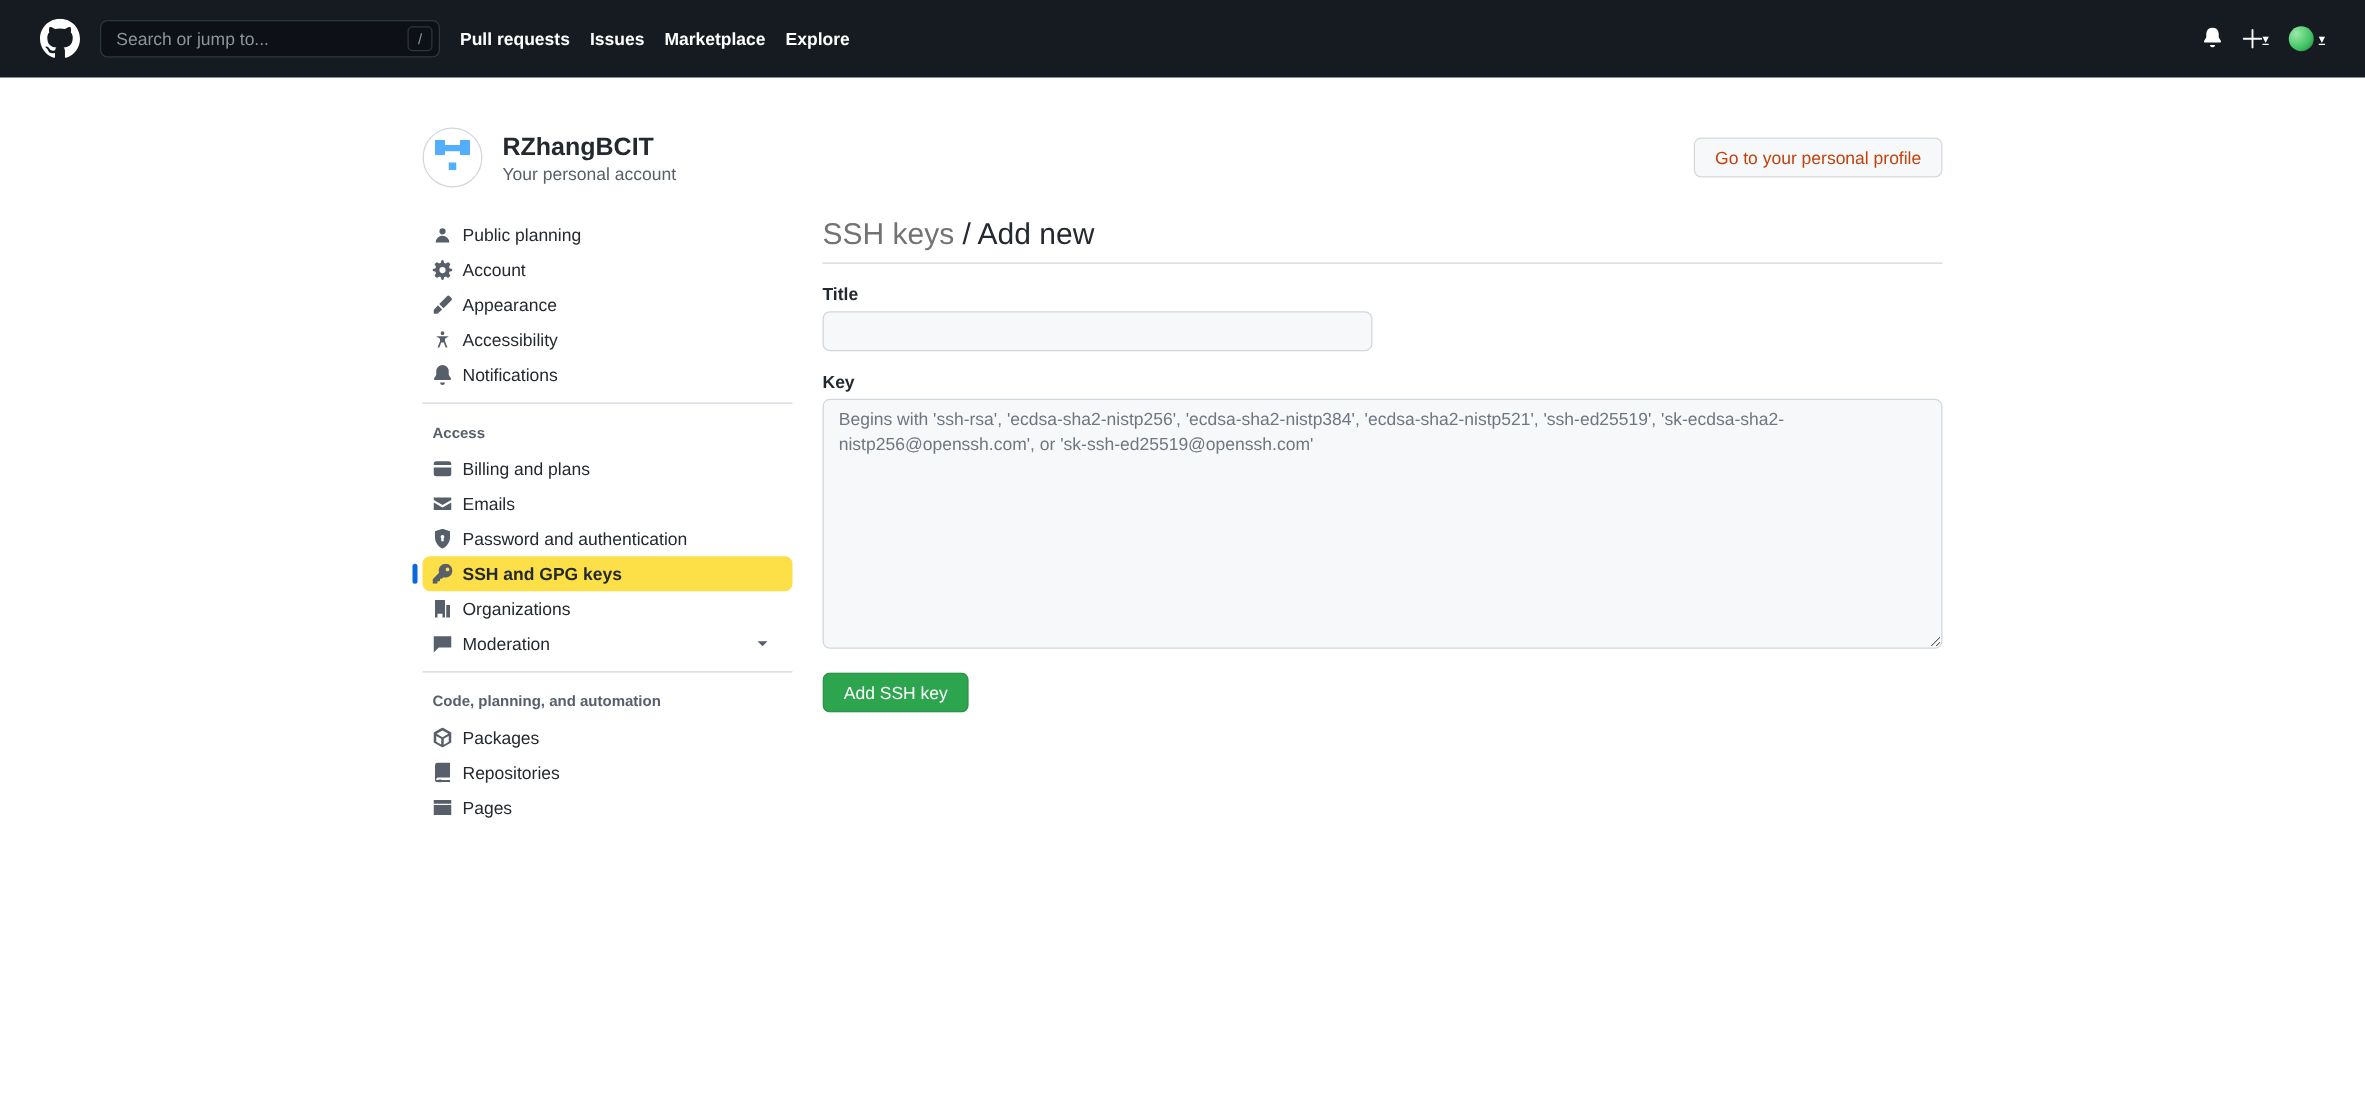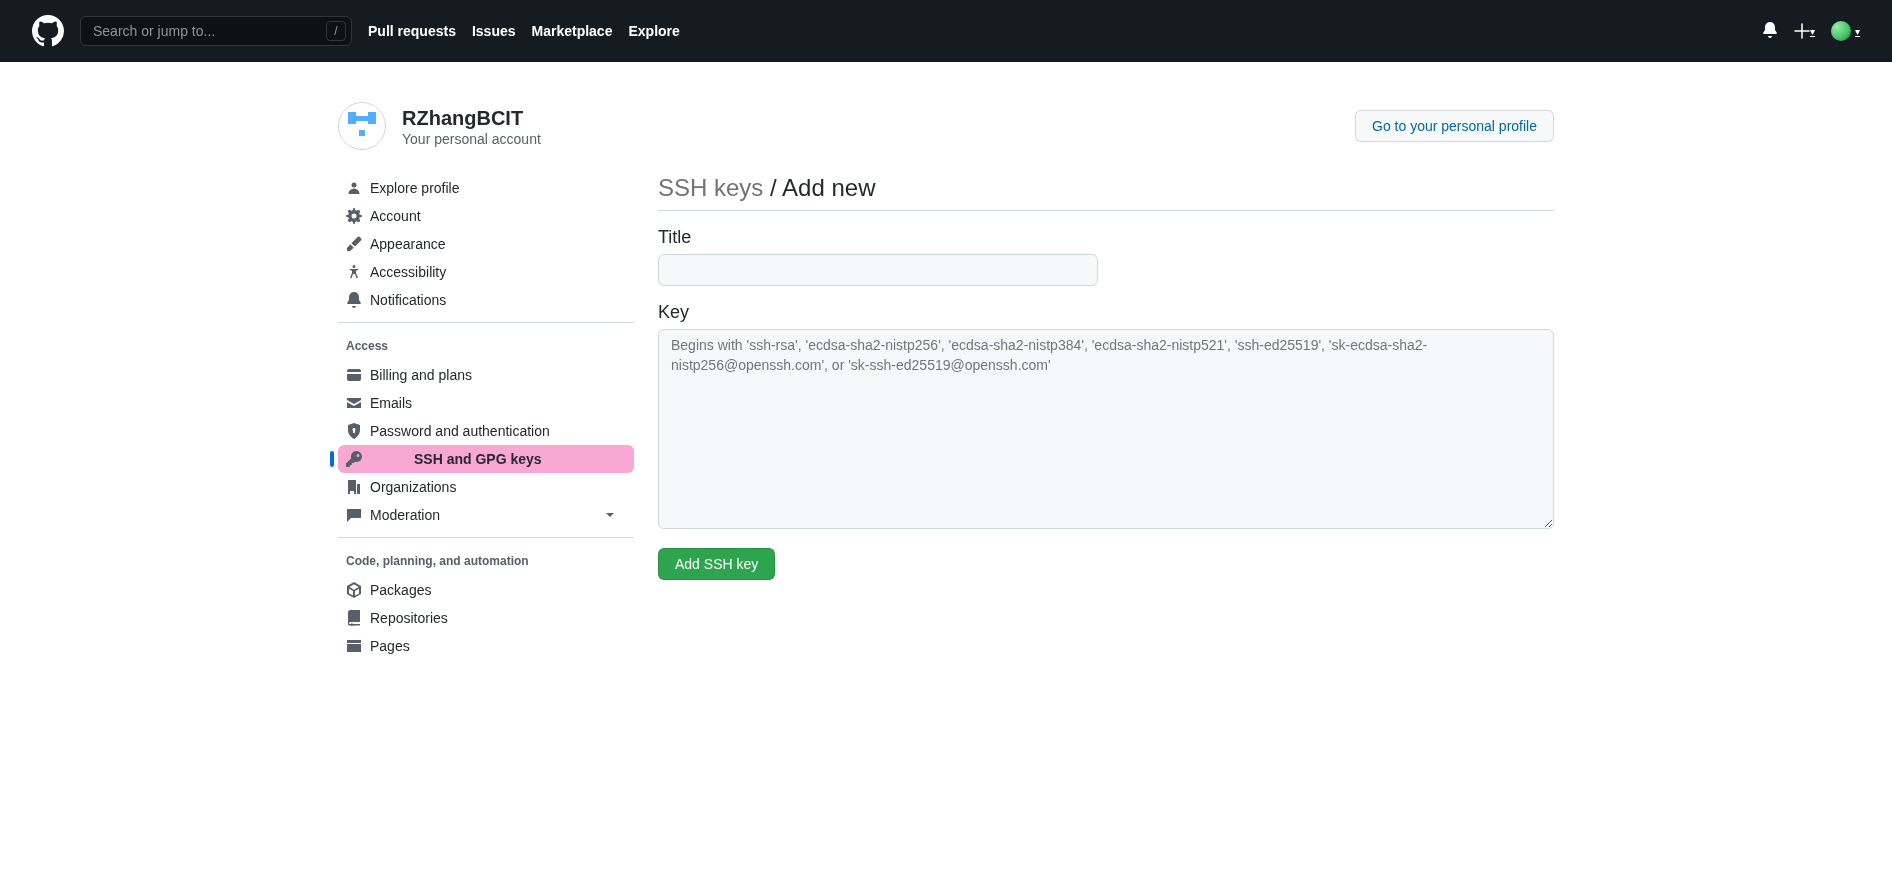--- a/index.html
+++ b/index.html
@@ -100,44 +100,43 @@
   .settings-header h1 { font-size: 20px; font-weight: 600; line-height: 1.25; }
   .settings-header .sub { color: #57606a; font-size: 14px; }
   .settings-header .spacer { flex: 1; }
   .btn {
     background: #f6f8fa;
     border: 1px solid rgba(27,31,36,0.15);
     border-radius: 6px;
     padding: 5px 16px;
     font-size: 14px;
     font-weight: 500;
-    color: #0369a1;
+    color: #c2410c;
     cursor: pointer;
     line-height: 20px;
   }
 
   .settings-body { display: flex; gap: 24px; }
 
   
   .sidebar { width: 296px; flex-shrink: 0; }
   .side-list { list-style: none; }
   .side-list li {
     display: flex;
     align-items: center;
     padding: 6px 8px;
     border-radius: 6px;
     cursor: pointer;
     color: #24292f;
     font-size: 14px;
     position: relative;
   }
   .side-list li.active {
-    background: #f9a8d4;
+    background: #fde047;
     font-weight: 600;
-    gap: 44px;
   }
   .side-list li.active::before {
     content: "";
     position: absolute;
     left: -8px;
     top: 6px;
     bottom: 6px;
     width: 4px;
     border-radius: 2px;
     background: #0969da;
@@ -171,23 +170,23 @@
     font-weight: 400;
     padding-bottom: 8px;
     border-bottom: 1px solid #d0d7de;
     margin-bottom: 16px;
   }
   .page-title a { color: #737373; text-decoration: none; }
 
   .form-group { margin-bottom: 16px; }
   .form-group label {
     display: block;
-    font-weight: 400;
+    font-weight: 700;
     margin-bottom: 6px;
-    font-size: 18px;
+    font-size: 14px;
   }
   .form-control {
     background: #f6f8fa;
     border: 1px solid #d0d7de;
     border-radius: 6px;
     padding: 5px 12px;
     font-size: 14px;
     line-height: 20px;
     width: 440px;
     max-width: 100%;
@@ -273,21 +272,21 @@
   </div>
 
   <div class="settings-body">
 
     <aside class="sidebar">
       <ul class="side-list">
         <li>
           <svg class="icon" viewBox="0 0 16 16">
               <path d="M10.5 5a2.5 2.5 0 1 1-5 0 2.5 2.5 0 0 1 5 0ZM8 8.5A5.5 5.5 0 0 0 2.5 14h11A5.5 5.5 0 0 0 8 8.5Z"></path>
             </svg>
-          <span>Explore profile</span>
+          <span>Public planning</span>
         </li>
         <li>
           <svg class="icon" viewBox="0 0 16 16">
               <path d="M8 0a1 1 0 0 1 .98.804l.3 1.5a5.5 5.5 0 0 1 1.35.56l1.27-.85a1 1 0 0 1 1.28.12l.7.7a1 1 0 0 1 .12 1.28l-.85 1.27c.24.42.43.88.56 1.35l1.5.3A1 1 0 0 1 16 8a1 1 0 0 1-.8.98l-1.5.3a5.5 5.5 0 0 1-.56 1.35l.85 1.27a1 1 0 0 1-.12 1.28l-.7.7a1 1 0 0 1-1.28.12l-1.27-.85c-.42.24-.88.43-1.35.56l-.3 1.5A1 1 0 0 1 8 16a1 1 0 0 1-.98-.8l-.3-1.5a5.5 5.5 0 0 1-1.35-.56l-1.27.85a1 1 0 0 1-1.28-.12l-.7-.7a1 1 0 0 1-.12-1.28l.85-1.27a5.5 5.5 0 0 1-.56-1.35l-1.5-.3A1 1 0 0 1 0 8a1 1 0 0 1 .8-.98l1.5-.3c.13-.47.32-.93.56-1.35l-.85-1.27a1 1 0 0 1 .12-1.28l.7-.7a1 1 0 0 1 1.28-.12l1.27.85c.42-.24.88-.43 1.35-.56l.3-1.5A1 1 0 0 1 8 0Zm0 5.5A2.5 2.5 0 1 0 8 10.5 2.5 2.5 0 0 0 8 5.5Z"></path>
             </svg>
           <span>Account</span>
         </li>
         <li>
           <svg class="icon" viewBox="0 0 16 16">
               <path d="M11.6 1a1.5 1.5 0 0 1 2.12 0l1.28 1.28a1.5 1.5 0 0 1 0 2.12L8.8 10.6 5.4 7.2ZM4.34 8.26 7.74 11.66 4 15H1v-3Z"></path>

